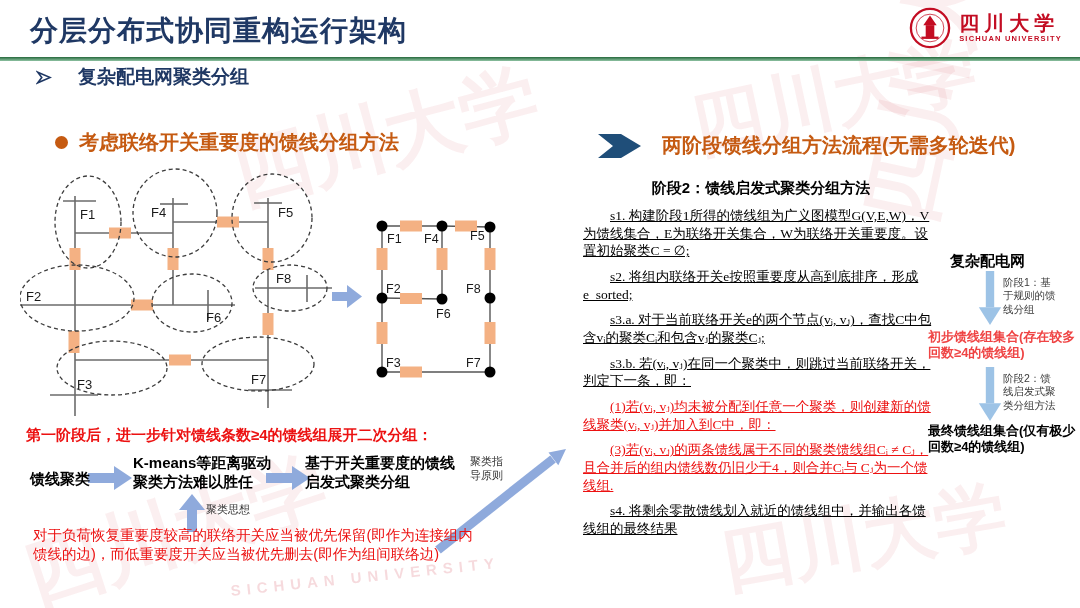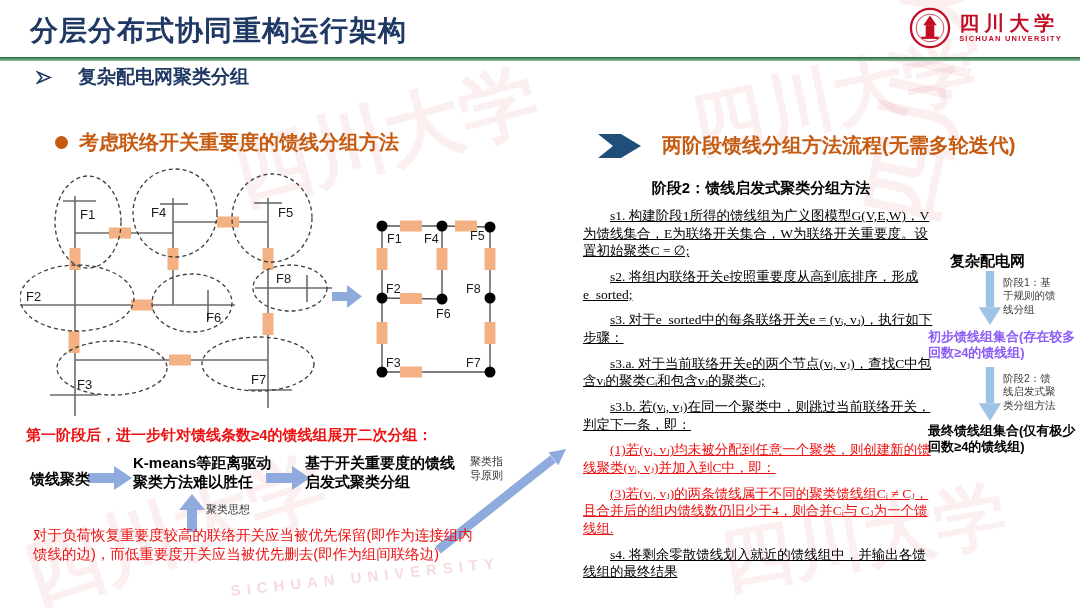--- a/index.html
+++ b/index.html
@@ -20,21 +20,21 @@
   .right-heading{left:598px;top:132px;display:flex;align-items:center;gap:20px;
                  font-size:20px;font-weight:bold;color:#C55A11;}
   .stage2-title{left:575px;top:179px;width:372px;text-align:center;
                 font-size:15px;font-weight:bold;color:#000;}
   .steps{left:575px;top:199px;width:372px;font-family:"Liberation Serif","DejaVu Serif",serif;
          font-size:13.5px;line-height:1.31;color:#000;}
   .steps p{margin:8px;text-indent:2em;text-decoration:underline;}
   .steps p.red{color:#EC1111;}
   .sb-top{left:950px;top:252px;font-size:15px;font-weight:bold;color:#000;}
   .sb-label{width:56px;font-size:10.5px;color:#3a3a3a;line-height:1.28;}
-  .sb-mid{left:928px;top:329px;width:152px;font-size:13px;font-weight:bold;line-height:1.25;color:#8b5cf6;}
+  .sb-mid{left:928px;top:329px;width:152px;font-size:13px;font-weight:bold;line-height:1.25;color:#ef4444;}
   .sb-bot{left:928px;top:423px;width:152px;font-size:13px;font-weight:bold;line-height:1.25;color:#000;}
   .red-heading{left:26px;top:426px;font-size:15px;font-weight:bold;color:#EC1111;}
   .flow-start{left:30px;top:470px;font-size:15px;font-weight:bold;color:#000;}
   .flow-mid{left:133px;top:454px;width:152px;font-size:15px;font-weight:bold;line-height:1.25;color:#000;}
   .flow-end{left:305px;top:454px;width:150px;font-size:15px;font-weight:bold;line-height:1.25;color:#000;}
   .idea-label{left:206px;top:502px;font-size:11px;color:#333;}
   .principle-label{left:470px;top:454px;width:38px;font-size:11px;color:#333;line-height:1.3;}
   .red-note{left:33px;top:526px;width:448px;font-size:14.5px;color:#EC1111;line-height:1.33;}
   .wm{color:rgba(197,24,42,0.07);font-family:"Liberation Serif",serif;font-weight:bold;
       pointer-events:none;white-space:nowrap;}
@@ -183,21 +183,20 @@
       <text x="106" y="103">F8</text>
       <text x="26" y="177">F3</text>
       <text x="106" y="177">F7</text>
     </g>
   </svg>
 
   <div class="abs stage2-title">阶段2：馈线启发式聚类分组方法</div>
   <div class="abs steps">
     <p>s1. 构建阶段1所得的馈线组为广义图模型G(V,E,W)，V为馈线集合，E为联络开关集合，W为联络开关重要度。设置初始聚类C = ∅;</p>
     <p>s2. 将组内联络开关e按照重要度从高到底排序，形成e_sorted;</p>
-    <p>s3. 对于e_sorted中的每条联络开关e = (vᵢ, vⱼ)，执行如下步骤：</p>
     <p>s3.a. 对于当前联络开关e的两个节点(vᵢ, vⱼ)，查找C中包含vᵢ的聚类Cᵢ和包含vⱼ的聚类Cⱼ;</p>
     <p>s3.b. 若(vᵢ, vⱼ)在同一个聚类中，则跳过当前联络开关，判定下一条，即：</p>
     <p class="red">(1)若(vᵢ, vⱼ)均未被分配到任意一个聚类，则创建新的馈线聚类(vᵢ, vⱼ)并加入到C中，即：</p>
     <p class="red">(3)若(vᵢ, vⱼ)的两条馈线属于不同的聚类馈线组Cᵢ ≠ Cⱼ，且合并后的组内馈线数仍旧少于4，则合并Cᵢ与 Cⱼ为一个馈线组.</p>
     <p>s4. 将剩余零散馈线划入就近的馈线组中，并输出各馈线组的最终结果</p>
   </div>
 
   <div class="abs sb-top">复杂配电网</div>
   <svg class="abs" style="left:978px;top:271px;" width="24" height="54" viewBox="0 0 24 58">
     <rect x="7.5" y="0" width="9" height="39" fill="#9DC3E6"></rect>

